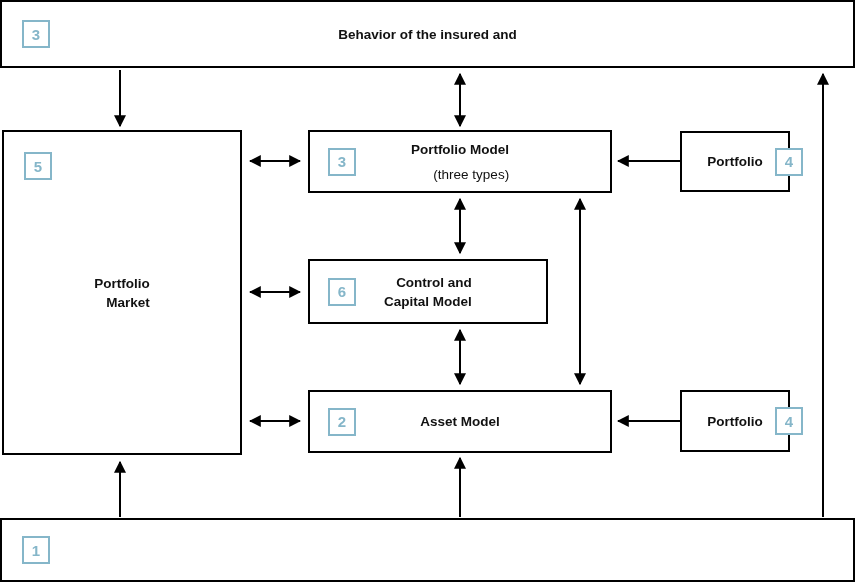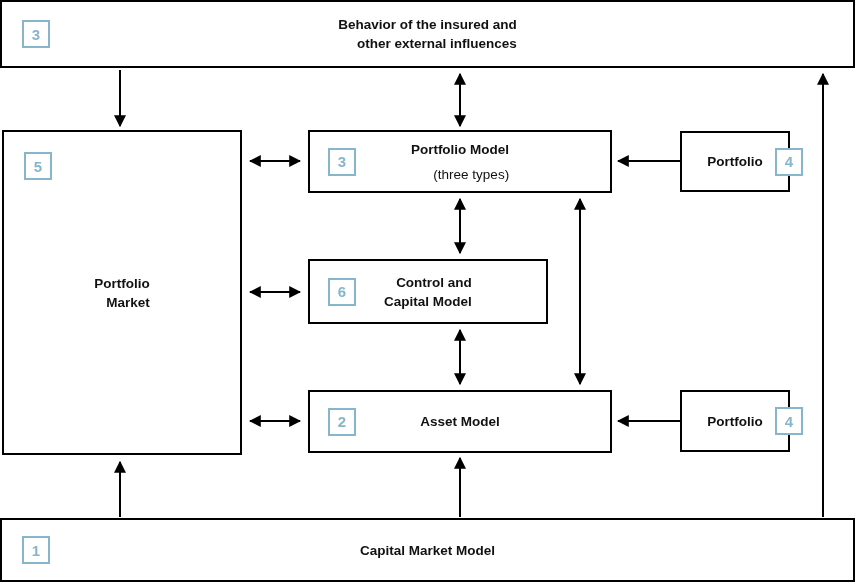--- a/index.html
+++ b/index.html
@@ -58,21 +58,20 @@
     <line x1="680" y1="421" x2="618" y2="421" marker-end="url(#ah)"></line>
     <line x1="120" y1="517" x2="120" y2="462" marker-end="url(#ah)"></line>
     <line x1="460" y1="517" x2="460" y2="458" marker-end="url(#ah)"></line>
     <line x1="823" y1="517" x2="823" y2="74" marker-end="url(#ah)"></line>
   </svg>
 
   <div class="box" id="box-behavior">
     <span class="badge badge-left-mid">3</span>
     <div class="lbl">
       <div>Behavior of the insured and</div>
-      <div>other external influences</div>
     </div>
   </div>
 
   <div class="box" id="box-management">
     <span class="badge badge-top">5</span>
     <div class="lbl">
       <div>Portfolio</div>
       <div>Market</div>
     </div>
   </div>
@@ -103,16 +102,15 @@
     <div class="lbl">Asset Model</div>
   </div>
 
   <div class="box" id="box-portfolio-bottom">
     <span class="badge badge-right-edge">4</span>
     <div class="lbl">Portfolio</div>
   </div>
 
   <div class="box" id="box-capital">
     <span class="badge badge-left-mid">1</span>
-    <div class="lbl">Capital Market Model</div>
   </div>
 
 </div>
 
 </body></html>

